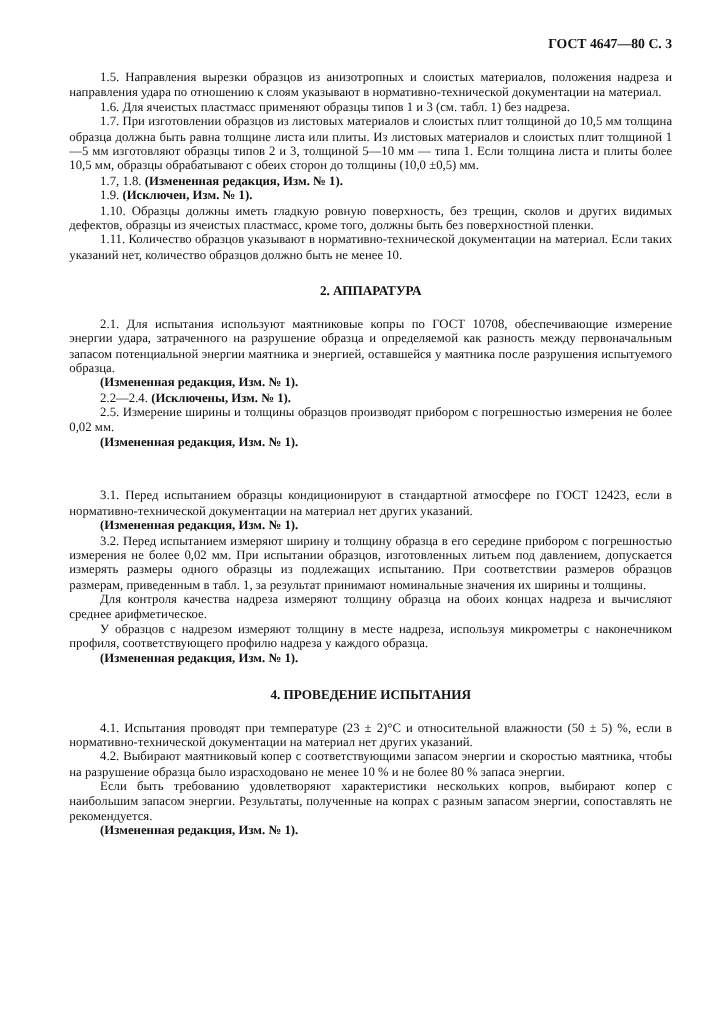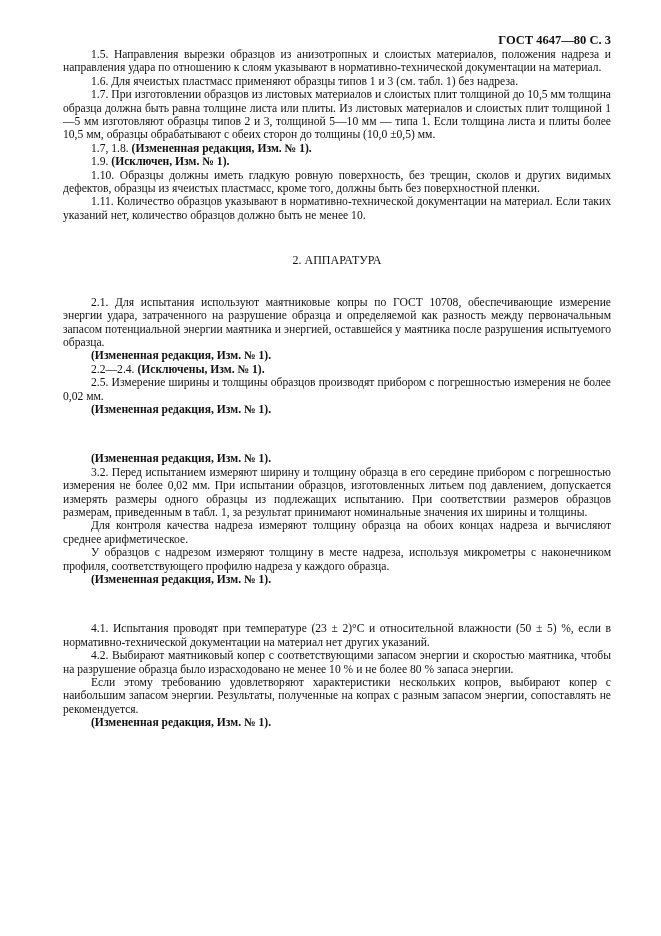--- a/index.html
+++ b/index.html
@@ -1,23 +1,23 @@
 <!DOCTYPE html>
 <html><head>
 <meta charset="utf-8">
 <style>
   html, body { margin: 0; padding: 0; background: #ffffff; }
   body { width: 661px; height: 936px; position: relative; overflow: hidden;
          font-family: "Liberation Serif", "DejaVu Serif", serif; color: #111; }
   .header { position: absolute; top: 33px; right: 50px; font-weight: bold; font-size: 12.5px; margin-left: 31px; }
-  .content { position: absolute; top: 48px; left: 63px; width: 548px; font-size: 11.6px; line-height: 13.4px; }
+  .content { position: absolute; top: 64px; left: 63px; width: 548px; font-size: 11.6px; line-height: 13.4px; }
   p { margin: 0; text-indent: 28px; text-align: justify; }
   p.bold-note { font-weight: bold; }
   .b { font-weight: bold; }
-  h2 { margin: 12px; text-align: center; font-size: 12px; font-weight: normal; }
+  h2 { margin: 0; text-align: center; font-size: 12px; font-weight: bold; }
   .sec-gap-top { height: 20px; }
   .sec-gap-bottom { height: 16px; }
 </style>
 </head>
 <body>
 
 <div class="header">ГОСТ 4647—80 С. 3</div>
 
 <div class="content">
 
@@ -33,25 +33,27 @@
   <h2>2. АППАРАТУРА</h2>
   <div class="sec-gap-bottom"></div>
   <p>2.1. Для испытания используют маятниковые копры по ГОСТ 10708, обеспечивающие измерение энергии удара, затраченного на разрушение образца и определяемой как разность между первоначальным запасом потенциальной энергии маятника и энергией, оставшейся у маятника после разрушения испытуемого образца.</p>
   <p class="bold-note">(Измененная редакция, Изм. № 1).</p>
   <p><span>2.2—2.4.</span> <span class="b">(Исключены, Изм. № 1).</span></p>
   <p>2.5. Измерение ширины и толщины образцов производят прибором с погрешностью измерения не более 0,02 мм.</p>
   <p class="bold-note">(Измененная редакция, Изм. № 1).</p>
 
   <div class="sec-gap-top"></div>
   <div class="sec-gap-bottom"></div>
+  <p>3.1. Перед испытанием образцы кондиционируют в стандартной атмосфере по ГОСТ 12423, если в нормативно-технической документации на материал нет других указаний.</p>
   <p class="bold-note">(Измененная редакция, Изм. № 1).</p>
   <p>3.2. Перед испытанием измеряют ширину и толщину образца в его середине прибором с погрешностью измерения не более 0,02 мм. При испытании образцов, изготовленных литьем под давлением, допускается измерять размеры одного образцы из подлежащих испытанию. При соответствии размеров образцов размерам, приведенным в табл. 1, за результат принимают номинальные значения их ширины и толщины.</p>
   <p>Для контроля качества надреза измеряют толщину образца на обоих концах надреза и вычисляют среднее арифметическое.</p>
   <p>У образцов с надрезом измеряют толщину в месте надреза, используя микрометры с наконечником профиля, соответствующего профилю надреза у каждого образца.</p>
   <p class="bold-note">(Измененная редакция, Изм. № 1).</p>
 
   <div class="sec-gap-top"></div>
+  <h2>4. ПРОВЕДЕНИЕ ИСПЫТАНИЯ</h2>
   <div class="sec-gap-bottom"></div>
   <p>4.1. Испытания проводят при температуре (23 ± 2)°С и относительной влажности (50 ± 5) %, если в нормативно-технической документации на материал нет других указаний.</p>
   <p>4.2. Выбирают маятниковый копер с соответствующими запасом энергии и скоростью маятника, чтобы на разрушение образца было израсходовано не менее 10 % и не более 80 % запаса энергии.</p>
-  <p>Если этому требованию удовлетворяют характеристики нескольких копров, выбирают копер с наибольшим запасом энергии. Результаты, полученные на копрах с разным запасом энергии, сопоставлять не рекомендуется.</p>
+  <p>Если быть требованию удовлетворяют характеристики нескольких копров, выбирают копер с наибольшим запасом энергии. Результаты, полученные на копрах с разным запасом энергии, сопоставлять не рекомендуется.</p>
   <p class="bold-note">(Измененная редакция, Изм. № 1).</p>
 </div>
 
 </body></html>

